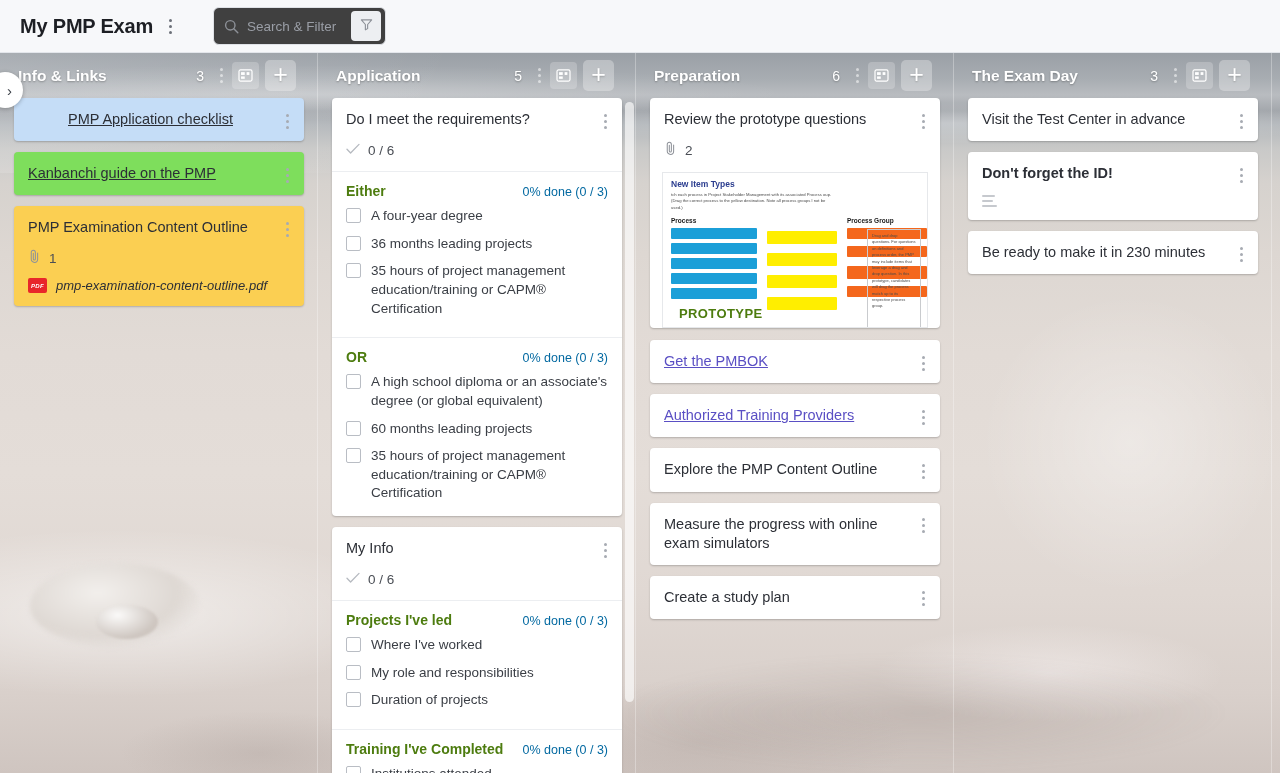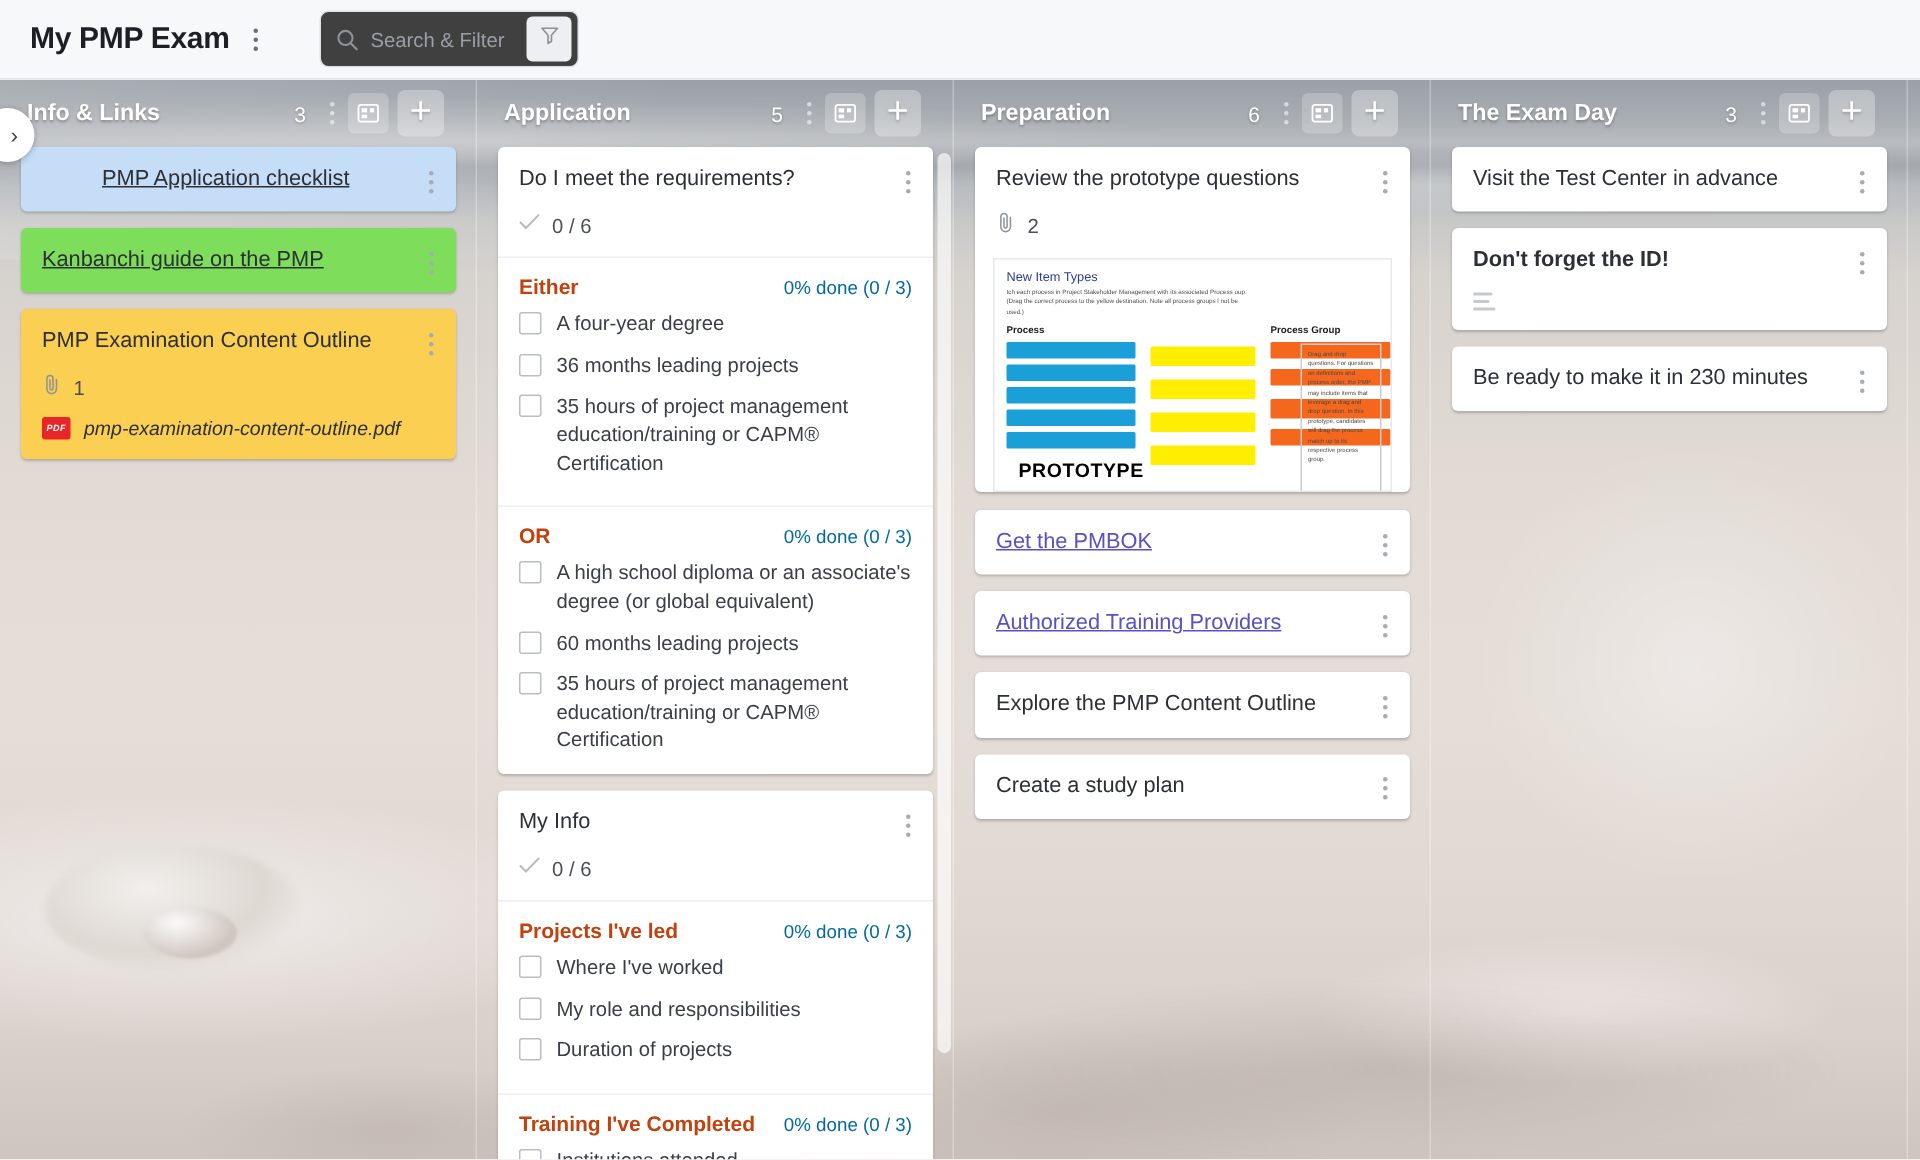--- a/index.html
+++ b/index.html
@@ -250,21 +250,21 @@
     border-bottom: 1px solid #eceef1;
   }
   .check-summary .ratio { font-size: 13.5px; color: #4a4e55; }
 
   .cl-group { padding: 11px 14px 4px 14px; }
   .cl-group + .cl-group { border-top: 1px solid #eceef1; margin-top: 6px; }
   .cl-head {
     display: flex; align-items: baseline; justify-content: space-between;
     margin-bottom: 8px;
   }
-  .cl-name { font-size: 14px; font-weight: bold; color: #c2410c; }
+  .cl-name { font-size: 14px; font-weight: bold; color: #4d7c0f; }
   .cl-prog { font-size: 12.5px; color: #0369a1; }
   .cl-item {
     display: flex; align-items: flex-start; gap: 10px;
     margin-bottom: 9px;
   }
   .cb {
     width: 15px; height: 15px; flex: none; margin-top: 1px;
     border: 1px solid #b9bdc4; border-radius: 2px; background: #fff;
     cursor: pointer;
   }
@@ -273,21 +273,21 @@
   
   .img-preview {
     margin: 2px 12px 12px 12px;
     background: #ffffff;
     border: 1px solid #e6e8eb;
     overflow: hidden;
     position: relative;
     height: 156px;
   }
   .ip-title {
-    font-size: 8.5px; font-weight: normal; color: #2b3d8f;
+    font-size: 8.5px; font-weight: bold; color: #2b3d8f;
     padding: 6px 0 3px 8px;
   }
   .ip-para {
     font-size: 4.2px; color: #4a4a4a; line-height: 1.5;
     padding: 0 90px 0 8px;
   }
   .ip-cols {
     display: flex; gap: 10px; padding: 6px 8px 0 8px; position: relative;
   }
   .ip-colhead { font-size: 6.5px; font-weight: bold; color: #1a1a1a; margin-bottom: 4px; }
@@ -297,21 +297,21 @@
   .ip-orange { background: #f4671c; width: 80px; }
   .ip-side {
     position: absolute; right: 6px; top: 18px;
     width: 54px; height: 108px;
     border: 1px solid #c9cbce;
     padding: 3px 4px;
     font-size: 4px; color: #4a4a4a; line-height: 1.6;
   }
   .ip-proto {
     position: absolute; left: 16px; bottom: 6px;
-    font-size: 13px; font-weight: bold; color: #000000; letter-spacing: 0.4px;
+    font-size: 13px; font-weight: bold; color: #4d7c0f; letter-spacing: 0.4px;
   }
   .ip-pagenum { position: absolute; left: 4px; bottom: 5px; font-size: 4px; color: #888; }
 
   .desc-icon { padding: 0 14px 13px 14px; display: flex; }
   .desc-icon .lines { display: flex; flex-direction: column; gap: 3px; }
   .desc-icon .lines b { display: block; height: 2px; background: #c6c9ce; border-radius: 1px; }
 </style>
 </head>
 <body>
 
@@ -633,20 +633,30 @@
                 <div class="card-title">Explore the PMP Content Outline</div>
               </div>
               <div class="card-dots">
                 <i></i>
                 <i></i>
                 <i></i>
               </div>
             </div>
             <div class="card">
               <div class="card-row">
+                <div class="card-title">Measure the progress with online exam simulators</div>
+              </div>
+              <div class="card-dots">
+                <i></i>
+                <i></i>
+                <i></i>
+              </div>
+            </div>
+            <div class="card">
+              <div class="card-row">
                 <div class="card-title">Create a study plan</div>
               </div>
               <div class="card-dots">
                 <i></i>
                 <i></i>
                 <i></i>
               </div>
             </div>
           </div>
         </div>

